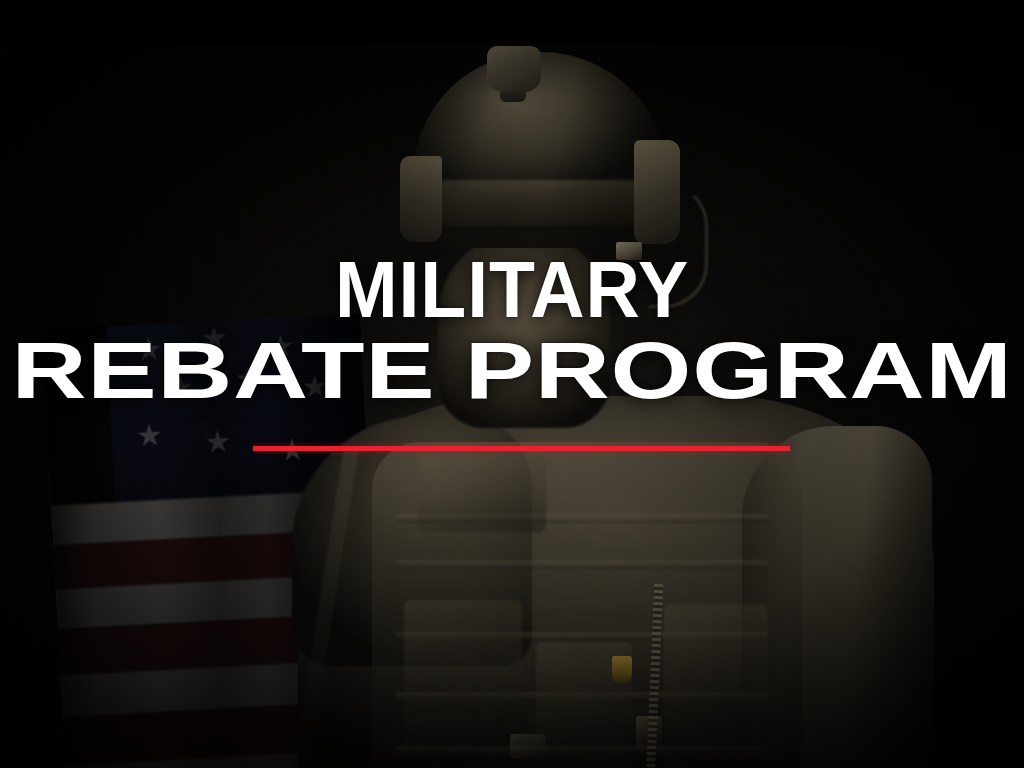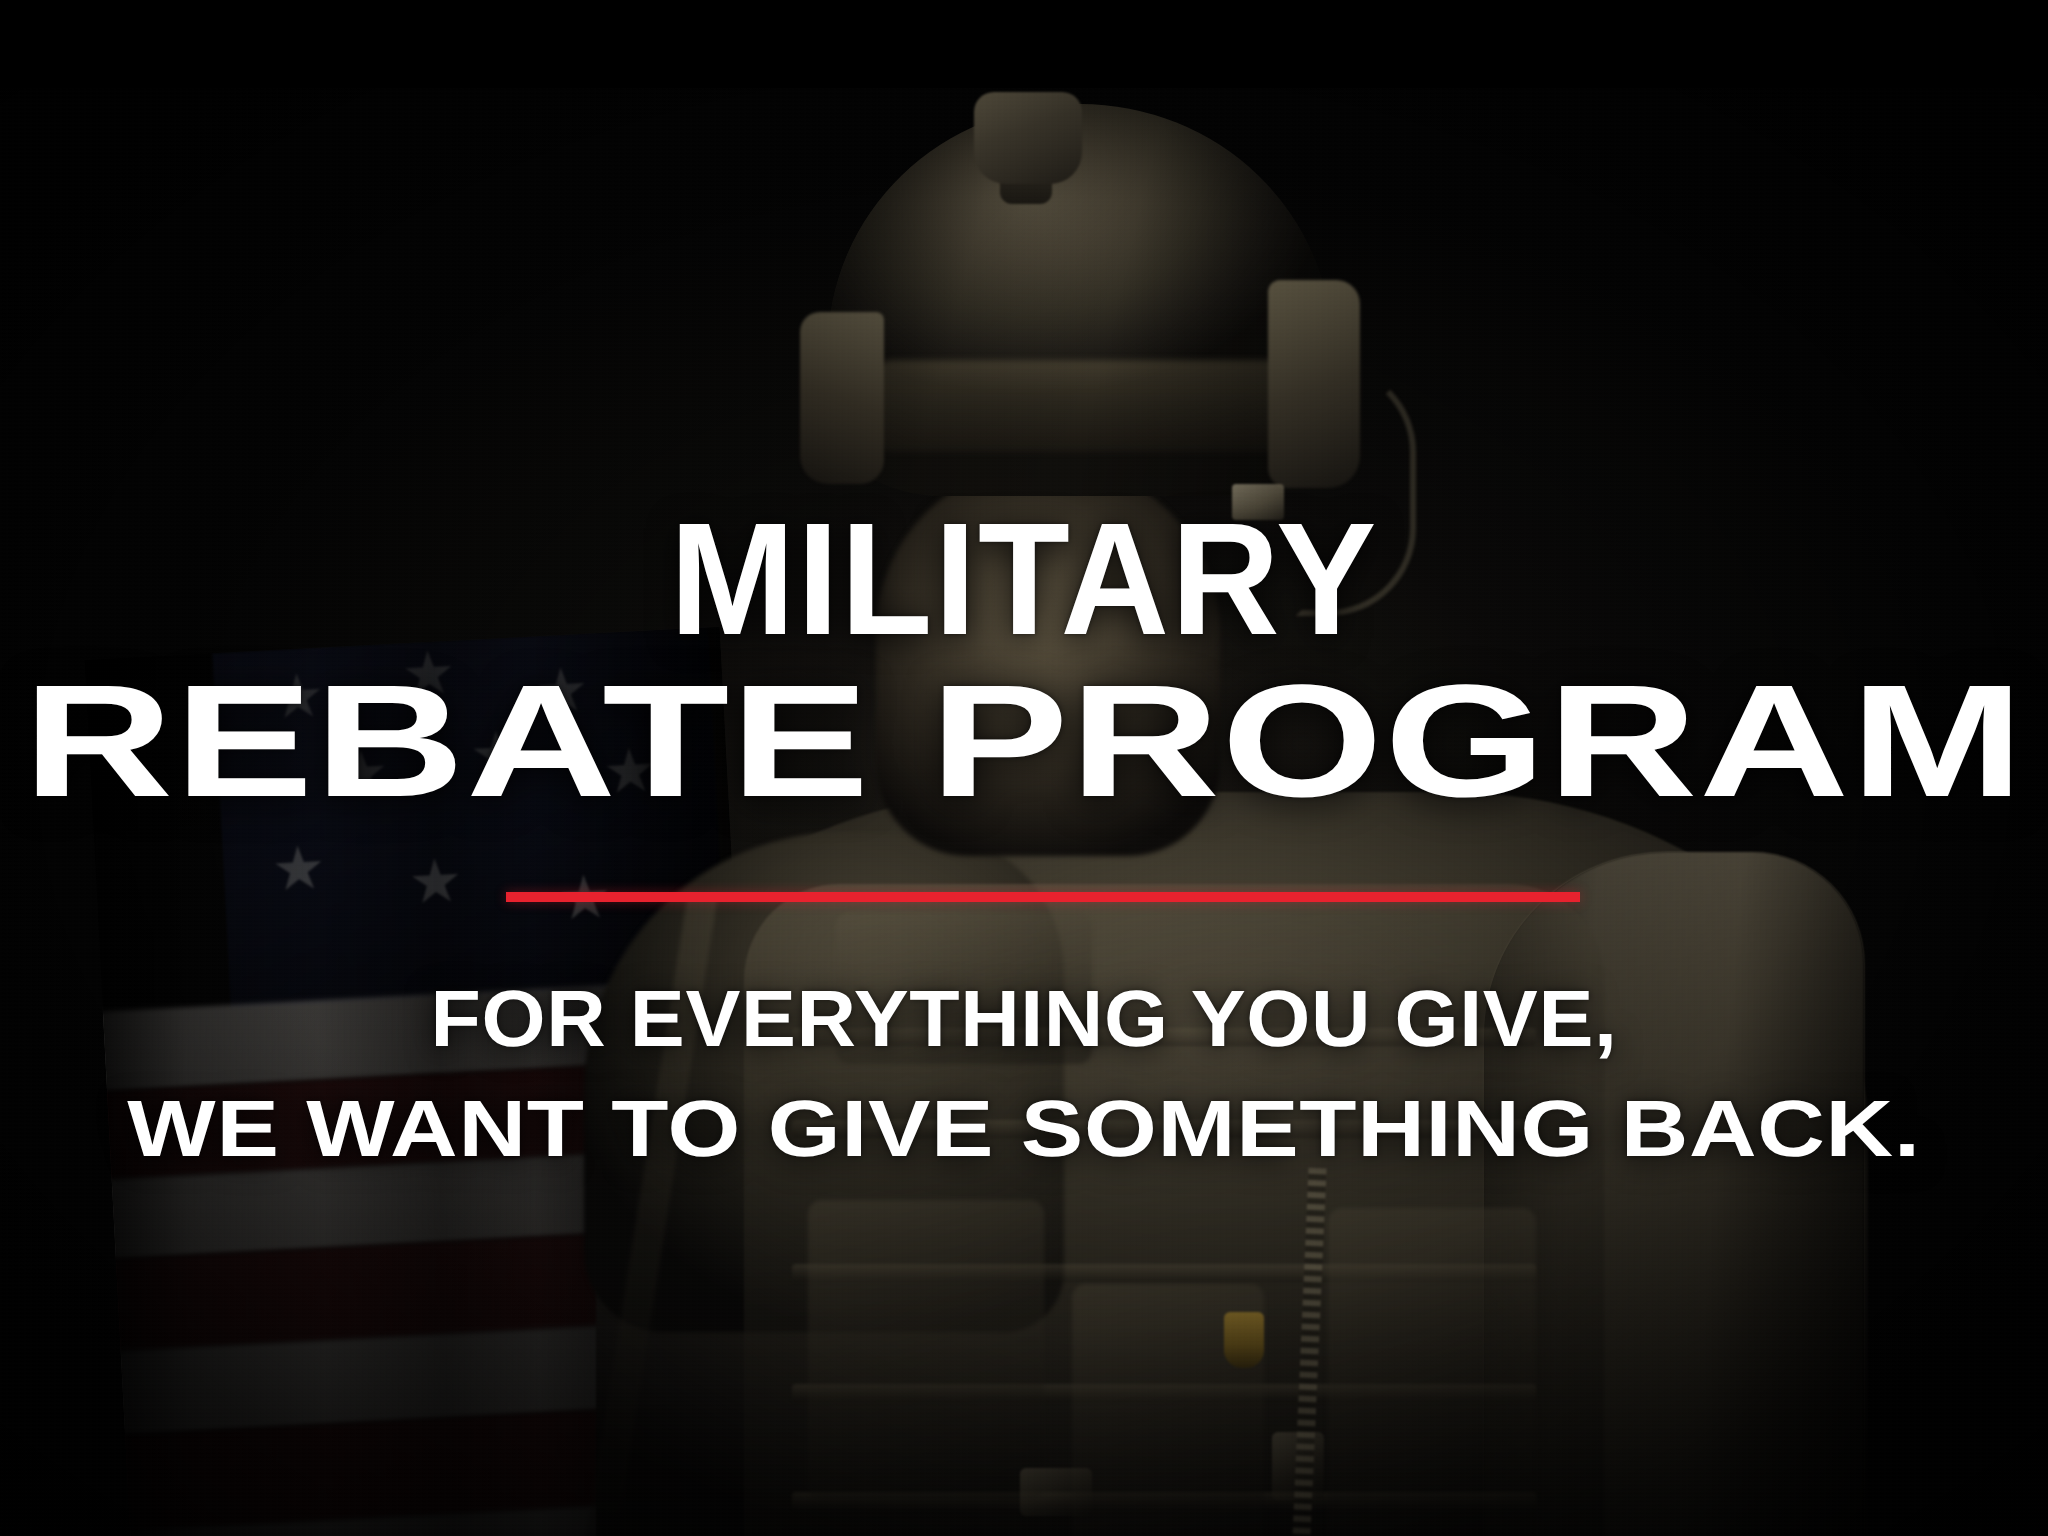--- a/index.html
+++ b/index.html
@@ -508,19 +508,15 @@
 
   <div class="overlay">
 
     <div class="headline-block">
       <div class="headline headline-1">MILITARY</div>
       <div class="headline headline-2">REBATE PROGRAM</div>
     </div>
 
     <div class="rule"></div>
 
-    <div class="subhead-block">
-      <div class="subhead subhead-1">FOR EVERYTHING YOU GIVE,</div>
-      <div class="subhead subhead-2">WE WANT TO GIVE SOMETHING BACK.</div>
-    </div>
 
   </div>
 </div>
 
 </body></html>

